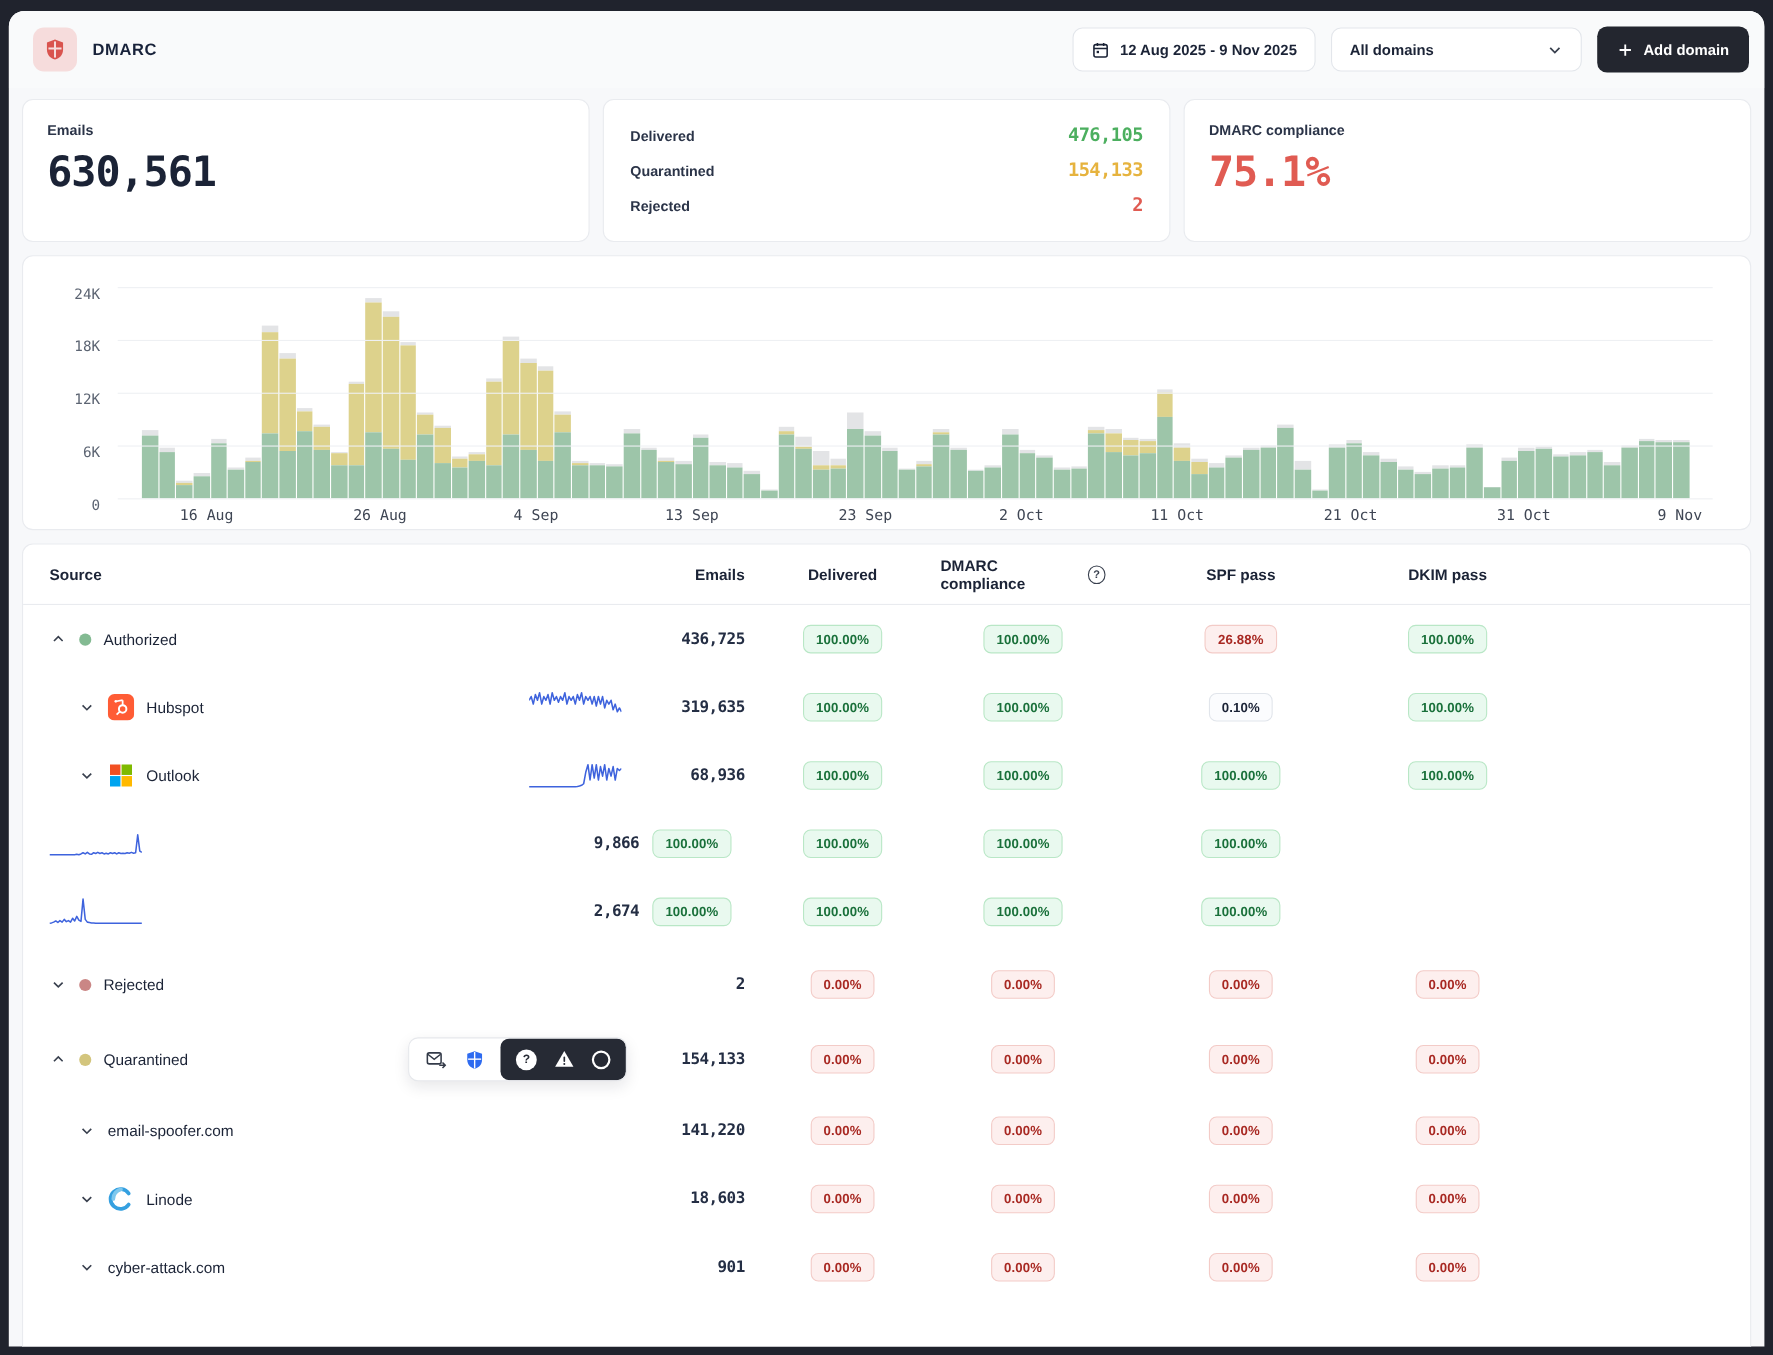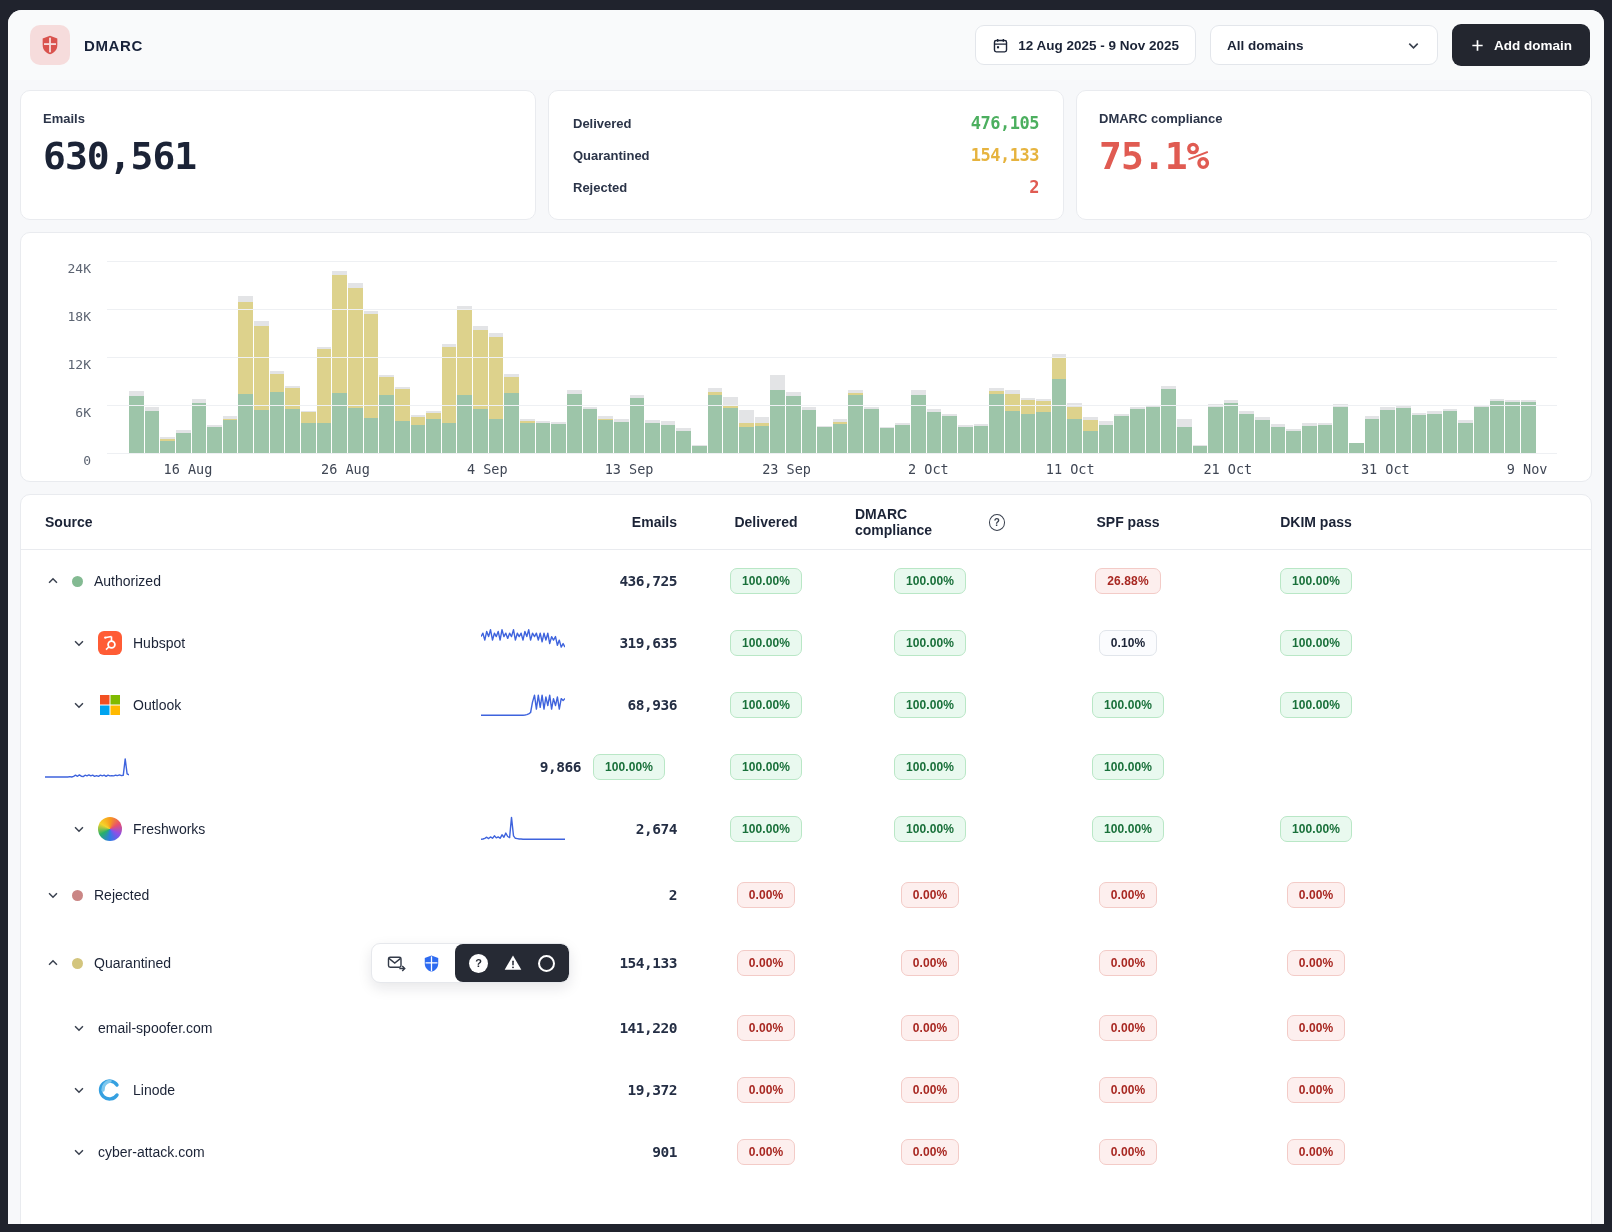--- a/index.html
+++ b/index.html
@@ -664,31 +664,20 @@
             </svg></div>
     <div class="emails">9,866</div>
     <div class="badge b0 green">100.00%</div>
     <div class="badge b1 green">100.00%</div>
     <div class="badge b2 green">100.00%</div>
     <div class="badge b3 green">100.00%</div>
     <div></div>
   </div>
 
   <div class="trow row child">
-    <div class="src">
-      <span class="chev">
-              <svg width="14" height="14" viewBox="0 0 16 16" fill="none" stroke="#39404e" stroke-width="1.7">
-                <path d="M3.5 6 L8 10.5 L12.5 6"></path>
-              </svg>
-            </span>
-      <span class="src-icon">
-              <div style="width:24px;height:24px;border-radius:50%;background:conic-gradient(#f89c1c,#e8506e,#8e4fe8,#2f7ae5,#27b06a,#f5d32b,#f89c1c)"></div>
-            </span>
-      <span class="src-label">Freshworks</span>
-    </div>
     <div class="spark"><svg width="84" height="30" viewBox="0 0 84 30">
               <polyline points="0.0,27.3 1.9,27.0 3.8,26.3 5.7,25.2 7.6,26.6 9.5,24.9 11.5,26.3 13.4,23.8 15.3,25.9 17.2,24.9 19.1,26.3 21.0,22.8 22.9,25.2 24.8,21.1 26.7,24.5 28.6,25.6 30.5,5.4 32.5,23.8 34.4,26.3 36.3,26.6 38.2,27.0 40.1,27.0 42.0,27.3 43.9,27.3 45.8,27.3 47.7,27.3 49.6,27.3 51.5,27.3 53.5,27.3 55.4,27.3 57.3,27.3 59.2,27.3 61.1,27.3 63.0,27.3 64.9,27.3 66.8,27.3 68.7,27.3 70.6,27.3 72.5,27.3 74.5,27.3 76.4,27.3 78.3,27.3 80.2,27.3 82.1,27.3 84.0,27.3" fill="none" stroke="#3e63dd" stroke-width="1.4" stroke-linejoin="round"></polyline>
             </svg></div>
     <div class="emails">2,674</div>
     <div class="badge b0 green">100.00%</div>
     <div class="badge b1 green">100.00%</div>
     <div class="badge b2 green">100.00%</div>
     <div class="badge b3 green">100.00%</div>
     <div></div>
   </div>
@@ -788,21 +777,21 @@
             </span>
       <span class="src-icon">
               <svg width="24" height="24" viewBox="0 0 24 24">
                 <path d="M19 7 A9 9 0 1 0 19 17" fill="none" stroke="#35a0e0" stroke-width="3.4" stroke-linecap="round"></path>
                 <path d="M12 3.2 A8.8 8.8 0 0 0 5 12" fill="none" stroke="#7ec8ee" stroke-width="3.4" stroke-linecap="round"></path>
               </svg>
             </span>
       <span class="src-label">Linode</span>
     </div>
     <div class="spark"></div>
-    <div class="emails">19,372</div>
+    <div class="emails">18,603</div>
     <div class="badge b0 red">0.00%</div>
     <div class="badge b1 red">0.00%</div>
     <div class="badge b2 red">0.00%</div>
     <div class="badge b3 red">0.00%</div>
     <div></div>
   </div>
 
   <div class="trow row child">
     <div class="src">
       <span class="chev">

